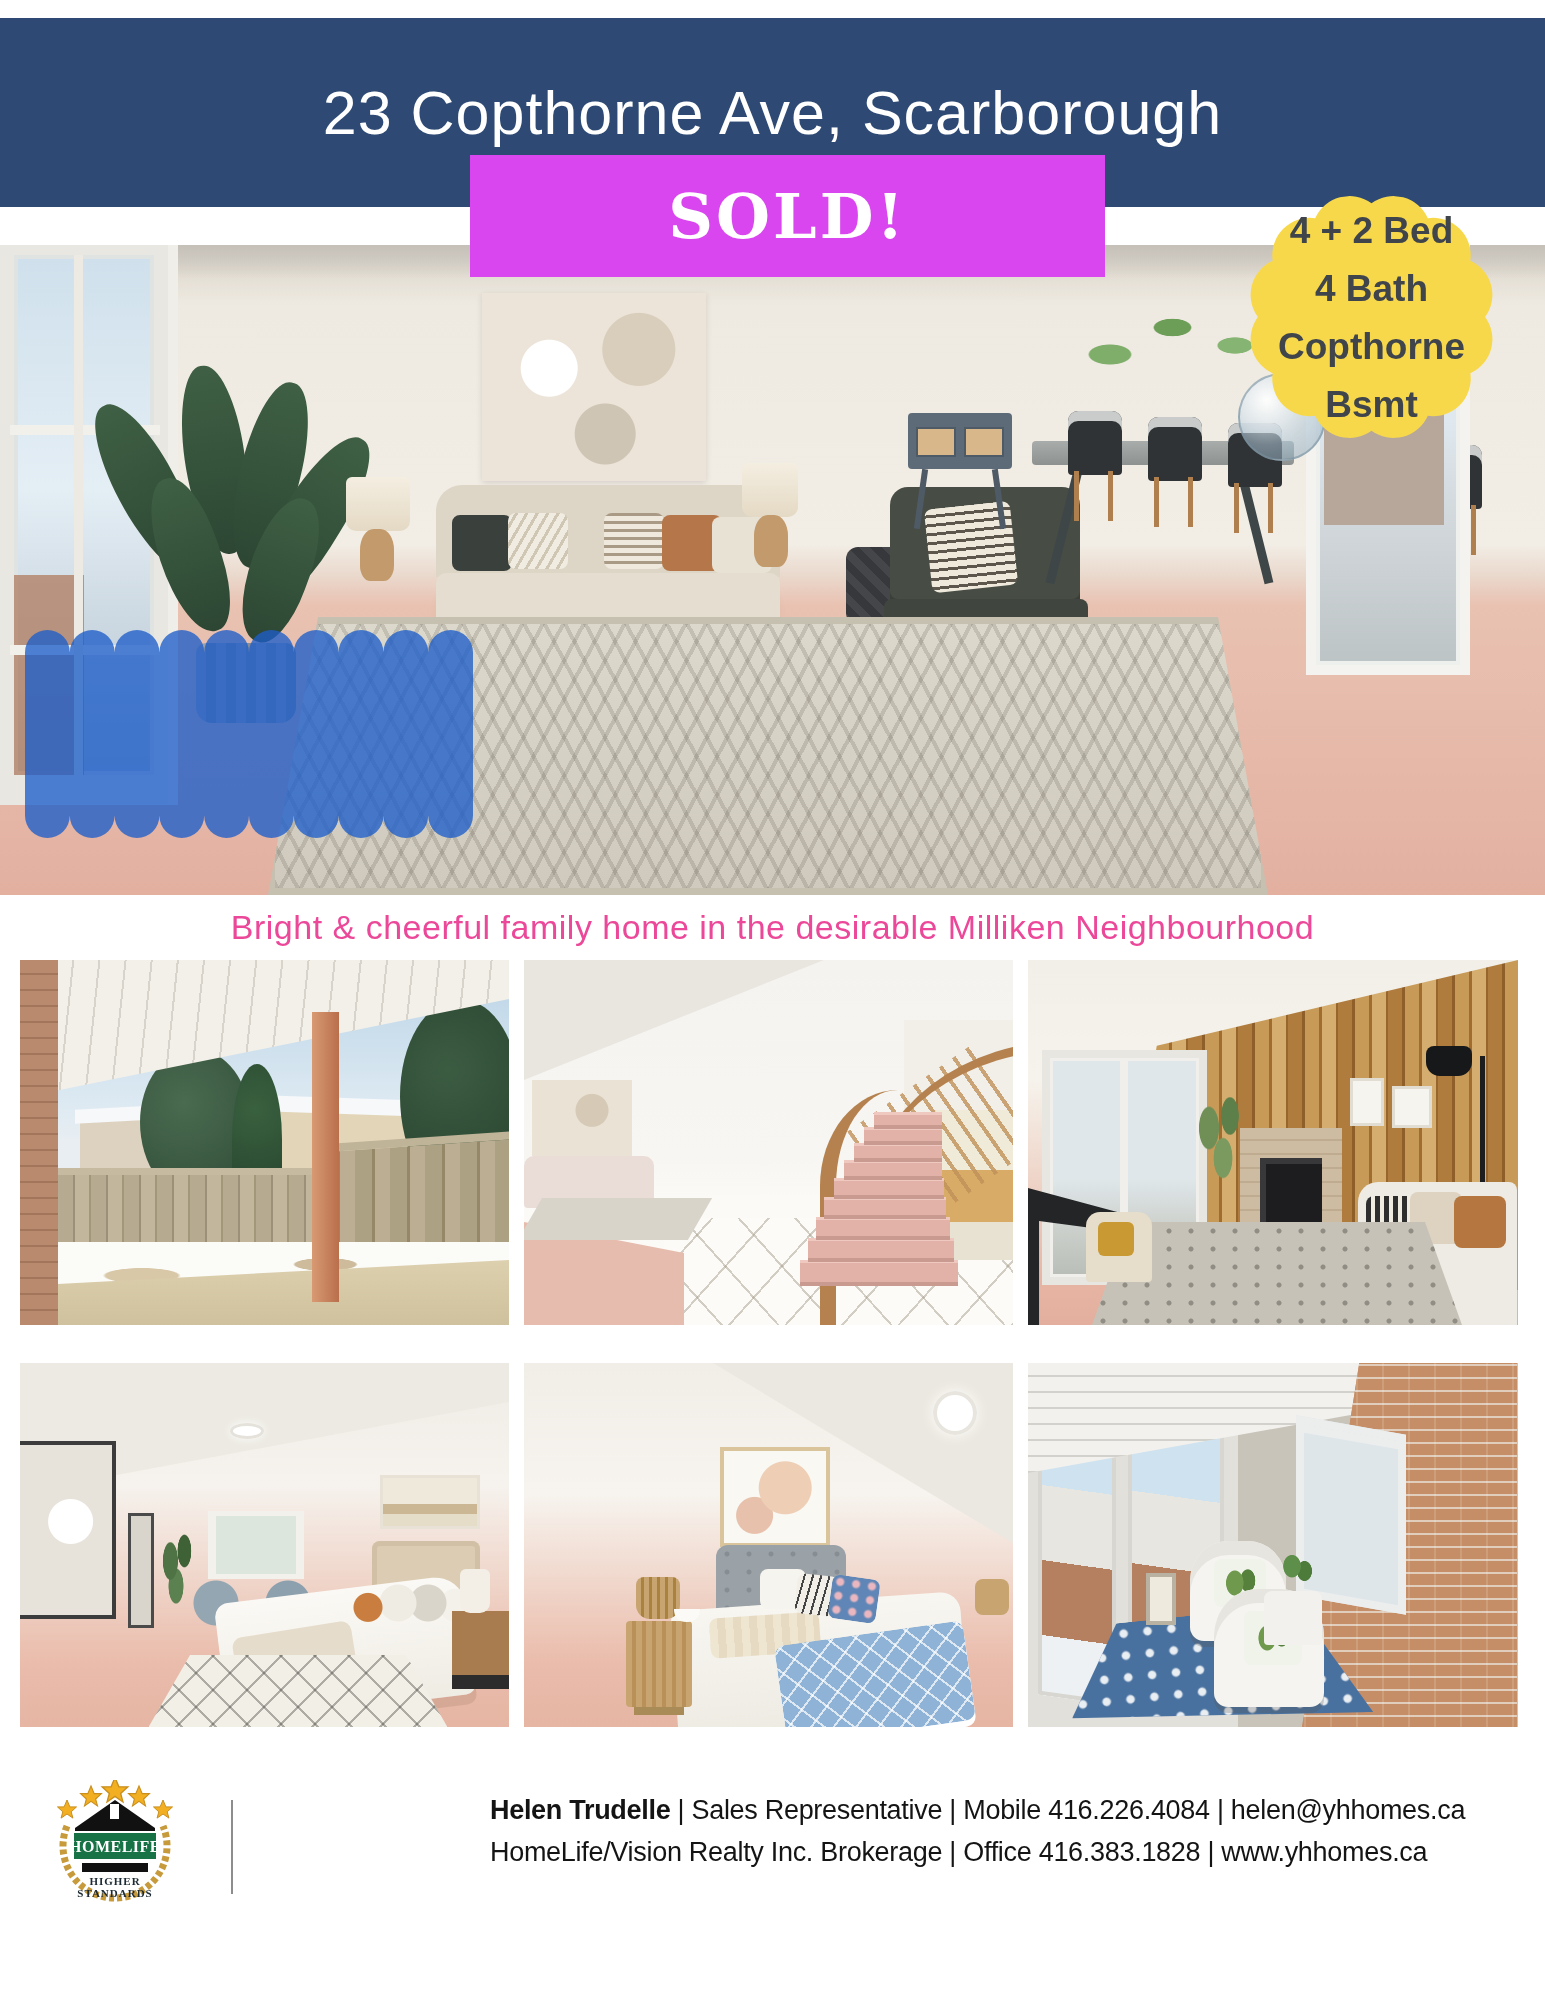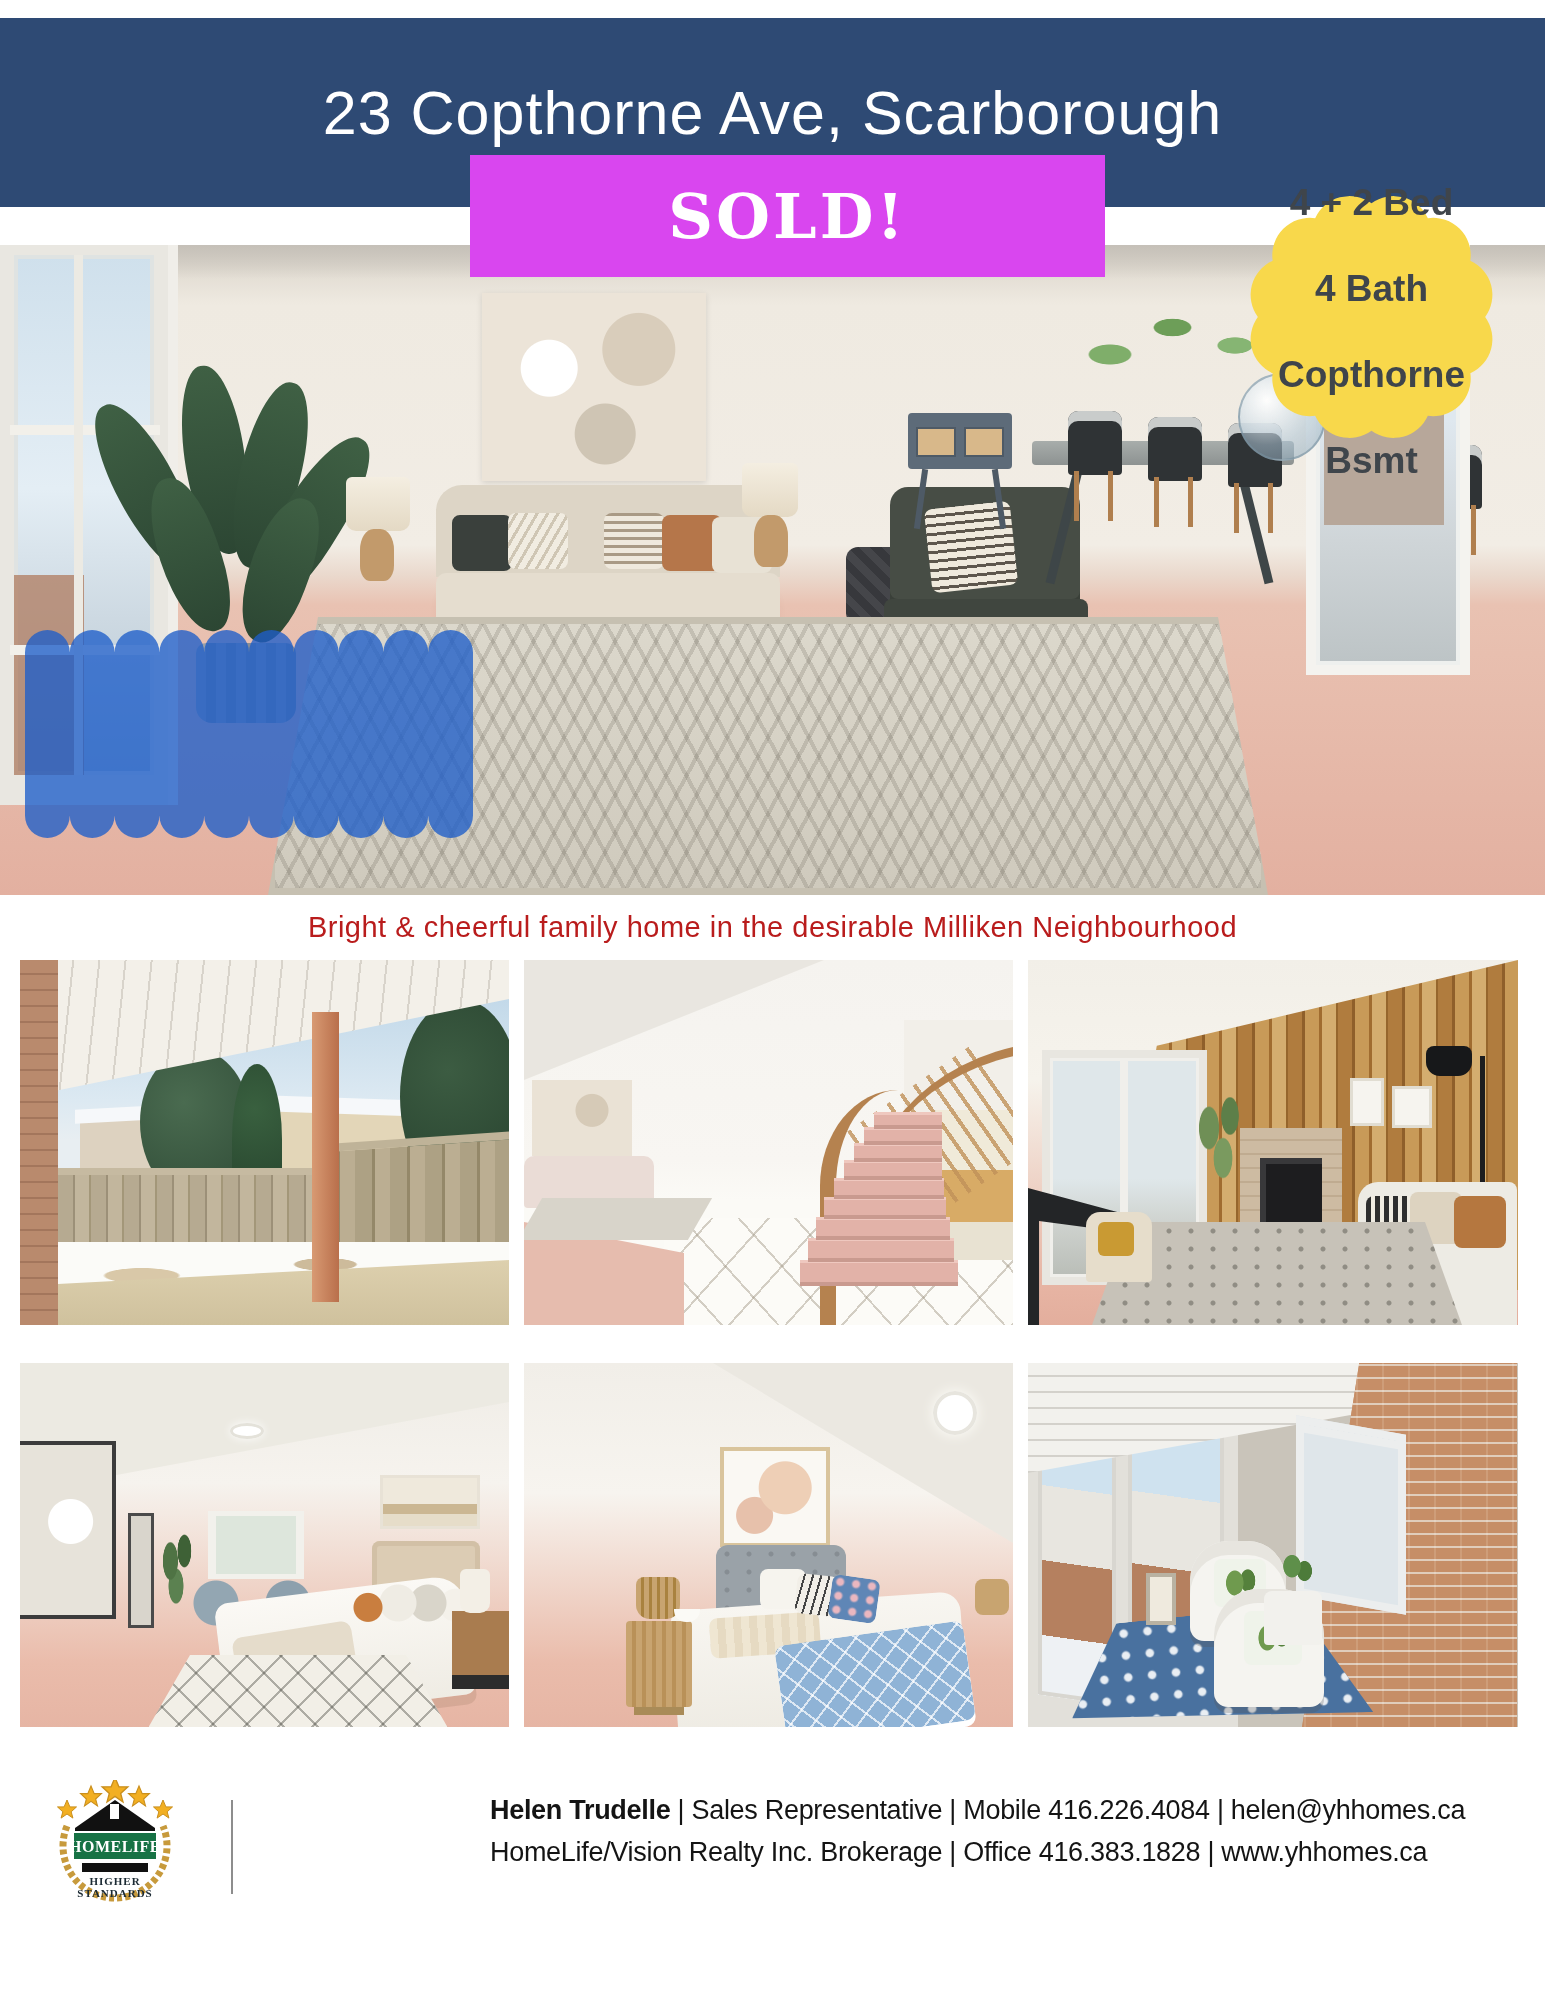--- a/index.html
+++ b/index.html
@@ -9,21 +9,21 @@
   
   .top-band { position:absolute; left:0; top:18px; width:1545px; height:189px; background:#2E4A74; display:flex; align-items:center; justify-content:center; }
   .address { color:#fff; font-size:61px; font-weight:400; letter-spacing:1px; }
   .sold-banner { position:absolute; left:470px; top:155px; width:635px; height:122px; background:#d946ef; display:flex; align-items:center; justify-content:center; z-index:6; }
   .sold-banner span { color:#fff; font-family:"DejaVu Serif", serif; font-weight:700; font-size:62px; letter-spacing:3px; }
 
   
   .feature-badge { position:absolute; left:1243px; top:173px; width:257px; height:288px; z-index:7; }
   .feature-badge svg { position:absolute; inset:0; width:100%; height:100%; }
   .feature-badge .lines { position:absolute; inset:0; display:flex; flex-direction:column; align-items:center; justify-content:center; padding-top:2px; }
-  .feature-badge .lines div { color:#3F454B; font-weight:700; font-size:37px; line-height:58px; white-space:nowrap;margin-top:28px; }
+  .feature-badge .lines div { color:#3F454B; font-weight:700; font-size:37px; line-height:58px; white-space:nowrap; }
 
   
   .hero { position:absolute; left:0; top:245px; width:1545px; height:650px; overflow:hidden; background:linear-gradient(180deg,#d8d2c8 0,#efeae1 60px,#f2ede5 300px,#ead9cd 330px,#e9c2b2 360px,#e3b0a0 650px); }
   .hero .ceilshadow { position:absolute; left:0; top:0; width:100%; height:34px; background:linear-gradient(180deg,#c5c0b8,rgba(197,192,184,0)); }
   .hero .win-left { position:absolute; left:0; top:0; width:178px; height:560px; background:#e9e7e1; border-right:10px solid #f0eee9; }
   .hero .win-left .glass { position:absolute; left:14px; top:10px; width:140px; height:520px; background:linear-gradient(180deg,#cfe0ec 0,#e4eef5 45%,#cdd9e2 70%,#b2c3cf 100%); box-shadow:inset 0 0 0 4px #dfe3e2; }
   .hero .win-left .brick-view { position:absolute; left:14px; top:330px; width:70px; height:200px; background:#b28166; opacity:.8; }
   .hero .win-left .mullion-h { position:absolute; left:10px; width:150px; height:10px; background:#f2f0ea; }
   .hero .win-left .mullion-v { position:absolute; left:74px; top:10px; width:9px; height:520px; background:#eceae3; }
   .hero .leaf { position:absolute; width:60px; height:190px; background:linear-gradient(180deg,#3f6044,#2c4633); border-radius:50% 50% 45% 55%; }
@@ -59,21 +59,21 @@
   .hero .rug { position:absolute; left:268px; top:372px; width:1000px; height:278px; background:repeating-linear-gradient(62deg, rgba(96,90,78,.20) 0 4px, transparent 4px 18px), repeating-linear-gradient(-62deg, rgba(96,90,78,.20) 0 4px, transparent 4px 18px), linear-gradient(#dcd8cc,#cfcabd); border:7px solid #c6c0b1; clip-path:polygon(5% 0,95% 0,100% 100%,0 100%); }
 
   
   .hero-flag { position:absolute; left:25px; top:630px; width:448px; height:208px; z-index:5; }
   .hero-flag svg { position:absolute; inset:0; }
   .hero-flag .txt { position:absolute; inset:30px 0 24px 0; display:flex; flex-direction:column; align-items:center; justify-content:center; gap:8px; }
   .hero-flag .txt div { color:#ffffff; font-size:35px; letter-spacing:2px; font-weight:400; white-space:nowrap; }
 
   
   .caption { position:absolute; left:0; top:897px; width:1545px; height:60px; display:flex; align-items:center; justify-content:center; }
-  .caption span { font-size:29px; color:#b91c1c; letter-spacing:.5px; }
+  .caption span { font-size:34px; color:#ec4899; letter-spacing:.5px; }
 
   
   .photo { position:absolute; overflow:hidden; background:#eee; }
   .p-r1 { top:960px; height:365px; }
   .p-r2 { top:1363px; height:364px; }
   .p-c1 { left:20px; width:489px; }
   .p-c2 { left:524px; width:489px; }
   .p-c3 { left:1028px; width:490px; }
 
   

